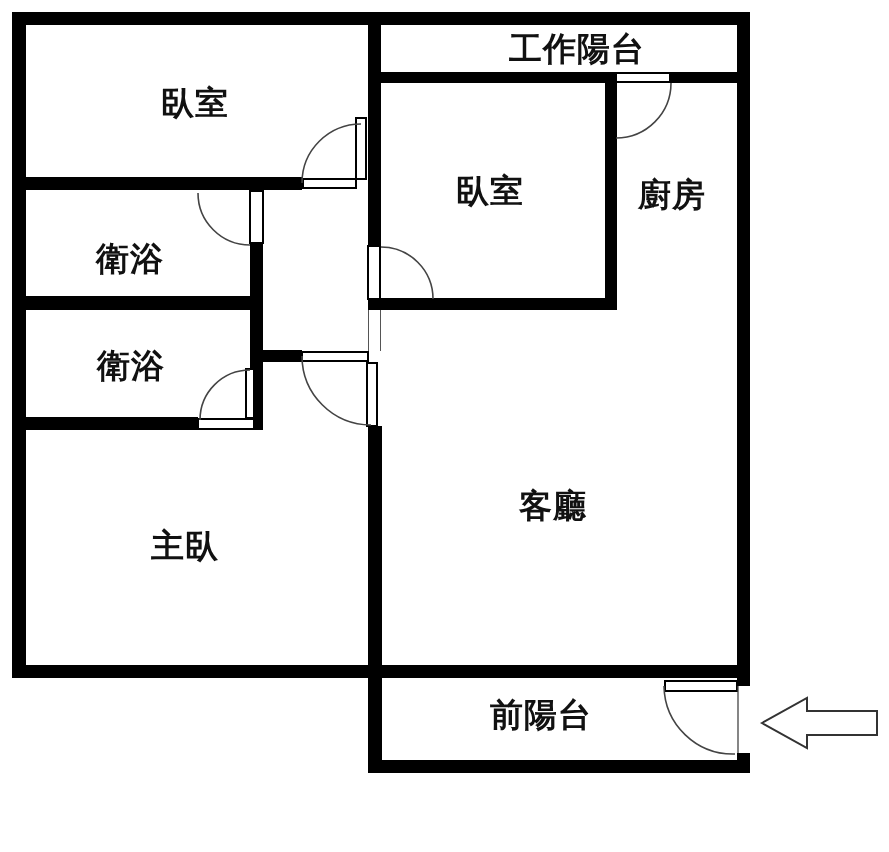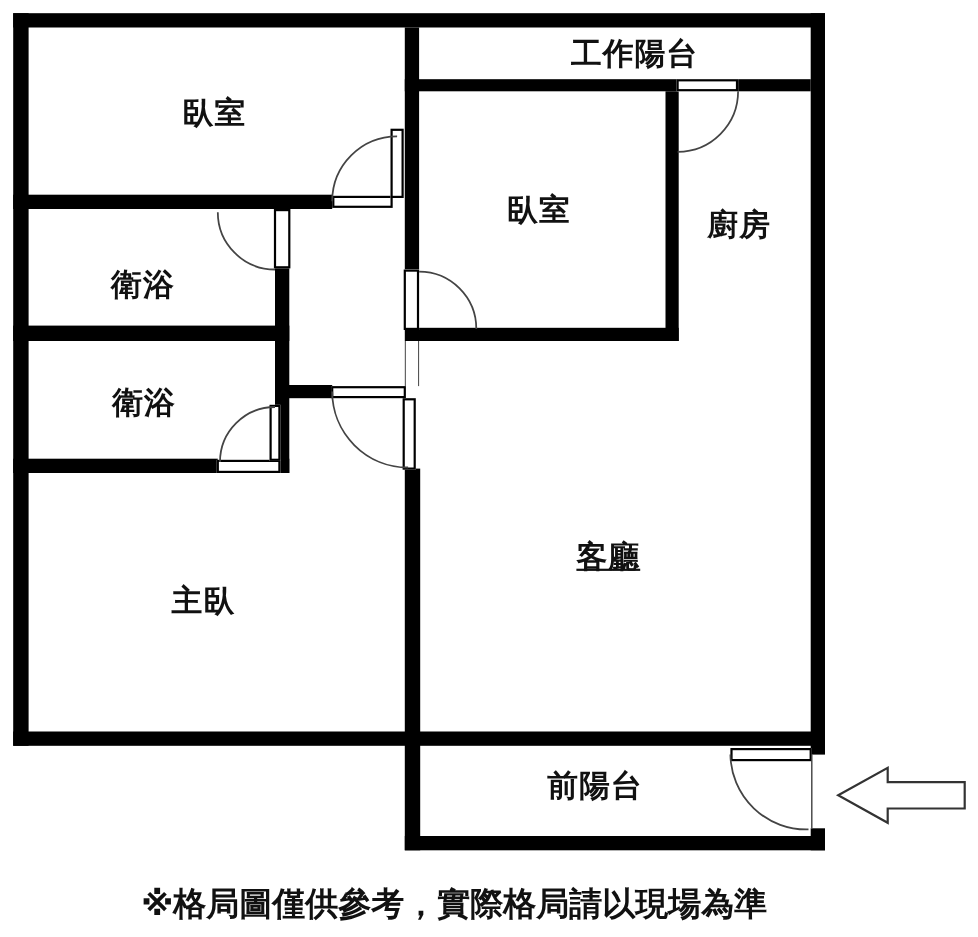--- a/index.html
+++ b/index.html
@@ -5,21 +5,21 @@
   html,body{margin:0;padding:0;background:#ffffff;}
   body{width:889px;height:852px;position:relative;overflow:hidden;
        font-family:"DejaVu Sans", sans-serif;}
   .plan{position:absolute;left:0;top:0;width:889px;height:852px;background:#ffffff;}
   .wall{position:absolute;background:#000000;}
   .leaf{position:absolute;background:#ffffff;border:2px solid #000000;box-sizing:border-box;}
   .sill{position:absolute;background:#ffffff;border:2px solid #000000;box-sizing:border-box;}
   .casing{position:absolute;background:#ffffff;border-left:1px solid #555;border-right:1px solid #555;box-sizing:border-box;}
   .overlay{position:absolute;left:0;top:0;width:889px;height:852px;pointer-events:none;}
   .room-label{position:absolute;transform:translate(-50%,-50%);
-      font-size:28px;font-weight:bold;color:#111111;white-space:nowrap;letter-spacing:1px;}
+      font-size:33px;font-weight:bold;color:#111111;white-space:nowrap;letter-spacing:1px;}
   .disclaimer{position:absolute;left:413px;top:822px;transform:translate(-50%,-50%);
       font-size:30px;font-weight:bold;color:#111111;white-space:nowrap;letter-spacing:0px;}
 </style>
 </head>
 <body>
 
 <div class="plan">
 
   <div class="wall" style="left:12px;top:12px;width:738px;height:13px;"></div>
   <div class="wall" style="left:12px;top:12px;width:14px;height:666px;"></div>
@@ -80,22 +80,21 @@
       <path d="M 664 686 A 69 69 0 0 0 735 754"></path>
       <line x1="738" y1="686" x2="738" y2="753" stroke-width="1.3"></line>
     </g>
     <polygon points="762,723 807,698 807,711 877,711 877,735 807,735 807,748" fill="#ffffff" stroke="#333333" stroke-width="2"></polygon>
   </svg>
 
   <div id="labels">
       <span class="room-label" style="left: 195px; top: 103px;">臥室</span>
       <span class="room-label" style="left: 577px; top: 49px;">工作陽台</span>
       <span class="room-label" style="left: 490px; top: 191px;">臥室</span>
-      <span class="room-label" style="left: 672px; top: 205px;">廚房</span>
+      <span class="room-label" style="left: 672px; top: 195px;">廚房</span>
       <span class="room-label" style="left: 130px; top: 259px;">衛浴</span>
       <span class="room-label" style="left: 131px; top: 366px;">衛浴</span>
       <span class="room-label" style="left: 185px; top: 546px; font-family: Liberation Mono, monospace;">主臥</span>
-      <span class="room-label" style="left: 553px; top: 506px; text-decoration: underline;">客廳</span>
+      <span class="room-label" style="left: 553px; top: 506px;">客廳</span>
       <span class="room-label" style="left: 541px; top: 715px;">前陽台</span>
     </div>
 
-  <div class="disclaimer">※格局圖僅供參考，實際格局請以現場為準</div>
 </div>
 
 </body></html>

